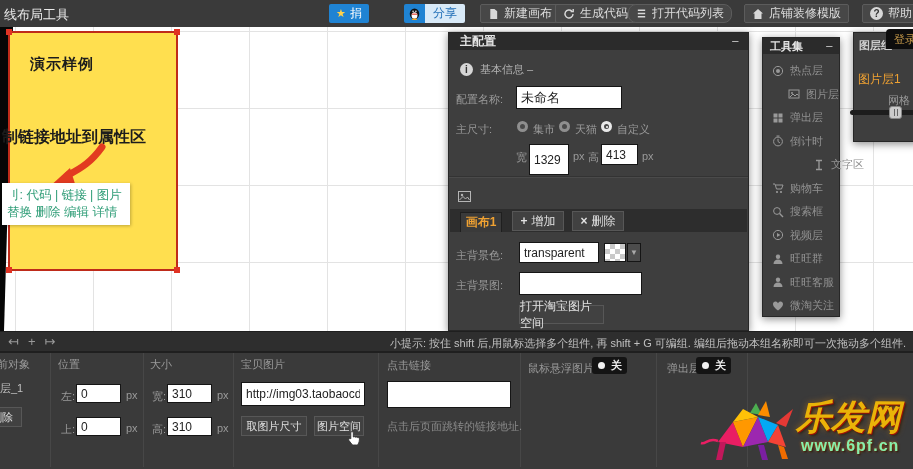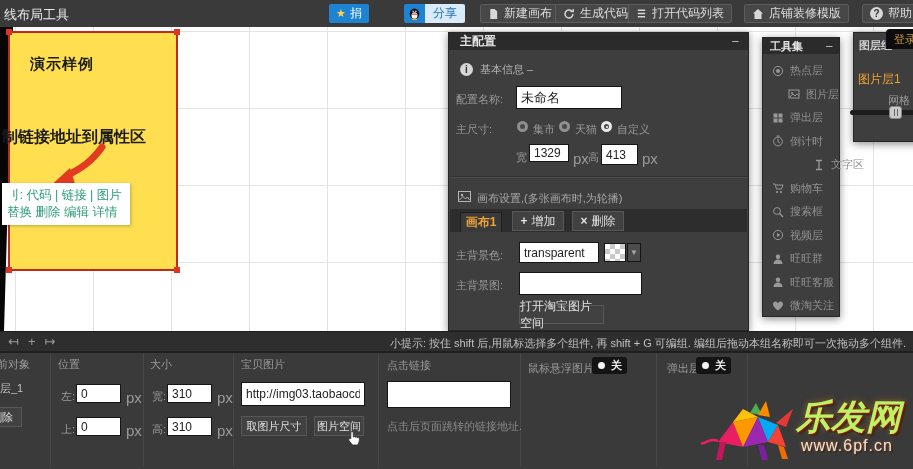--- a/index.html
+++ b/index.html
@@ -30,21 +30,21 @@
   .notebox{position:absolute;left:-8px;top:150px;width:128px;height:42px;background:#fff;box-shadow:1px 1px 3px rgba(0,0,0,.25);
            padding:4px 0 0 5px;box-sizing:border-box;}
   .notebox div{font-size:12.5px;color:#2f9d77;line-height:17px;white-space:nowrap;}
   
   .panel{background:#3e3e3e;border:1px solid #272727;box-shadow:0 2px 8px rgba(0,0,0,.45);box-sizing:border-box;}
   .phead{position:absolute;left:0;top:0;right:0;height:17px;background:#2b2b2b;display:flex;align-items:center;}
   .phead .pt{font-size:12px;font-weight:bold;color:#e5e5e5;margin-left:11px;}
   .phead .pmin{margin-left:auto;margin-right:9px;color:#c0c0c0;font-size:13px;line-height:13px;cursor:pointer;}
   .lbl{color:#9a9a9a;font-size:11px;white-space:nowrap;}
   .inp{position:absolute;background:#fff;border:1px solid #151515;color:#222;font-size:12px;padding:0 4px;box-sizing:border-box;outline:none;}
-  .px{color:#9a9a9a;font-size:15px;}
+  .px{color:#9a9a9a;font-size:11px;}
   .radio{position:absolute;width:11px;height:11px;border-radius:50%;border:3px solid #8f8f8f;background:#4a4a4a;box-sizing:border-box;}
   .radio.sel{border-color:#e9e9e9;}
   .radio.sel::after{content:"";position:absolute;left:1.5px;top:1.5px;width:2px;height:2px;background:#fff;border-radius:50%;}
   .divline{position:absolute;left:0;right:0;height:1px;background:#333;border-bottom:1px solid #4a4a4a;}
   .tabrow{position:absolute;left:1px;right:1px;height:23px;background:#2d2d2d;}
   .tab1{position:absolute;left:10px;top:3px;width:42px;height:20px;color:#f0a232;font-size:12px;font-weight:bold;
         display:flex;align-items:center;justify-content:center;background:#3a3a3a;border:1px solid #1f1f1f;border-bottom:none;box-sizing:border-box;cursor:pointer;}
   .minibtn{position:absolute;top:2px;height:20px;background:#414141;border:1px solid #575757;color:#e2e2e2;font-size:12px;
         display:flex;align-items:center;justify-content:center;gap:4px;box-sizing:border-box;cursor:pointer;}
   .checker{position:absolute;width:22px;height:19px;border:1px solid #151515;box-sizing:border-box;
@@ -68,22 +68,22 @@
   .tipbar{left:0;top:331px;width:913px;height:20px;background:#2e2e2e;border-top:1px solid #1f1f1f;box-sizing:border-box;}
   .tipicons{position:absolute;left:8px;top:2px;color:#9a9a9a;font-size:13px;display:flex;gap:9px;}
   .tiptext{position:absolute;right:7px;top:4px;font-size:11px;color:#c0c0c0;white-space:nowrap;}
   
   .props{left:0;top:351px;width:913px;height:118px;background:#3a3a3a;border-top:2px solid #1f1f1f;box-sizing:border-box;}
   .vdiv{position:absolute;top:353px;height:114px;width:1px;background:#474747;}
   .toggle{position:absolute;width:35px;height:17px;background:#141414;border-radius:3px;display:flex;align-items:center;cursor:pointer;}
   .toggle .dot{width:7px;height:7px;border-radius:50%;background:#f2f2f2;margin-left:6px;}
   .toggle .st{color:#f0f0f0;font-size:11px;margin-left:6px;font-weight:bold;}
   .wm-name{left:796px;top:394px;font-family:"Liberation Serif","DejaVu Serif",serif;font-style:italic;font-weight:bold;
-    font-size:35px;color:#bef264;text-shadow:1px 1px 0 #9e1206,2px 2px 3px rgba(0,0,0,.55),0 0 6px rgba(255,150,0,.5);white-space:nowrap;}
-  .wm-url{left:801px;top:437px;font-weight:normal;font-size:16px;color:#e5e5e5;letter-spacing:1px;
+    font-size:35px;color:#eab308;text-shadow:1px 1px 0 #9e1206,2px 2px 3px rgba(0,0,0,.55),0 0 6px rgba(255,150,0,.5);white-space:nowrap;}
+  .wm-url{left:801px;top:437px;font-weight:bold;font-size:16px;color:#86efac;letter-spacing:1px;
     text-shadow:0 0 3px #d96a16,1px 1px 2px #000;white-space:nowrap;}
   .infoi{width:13px;height:13px;border-radius:50%;background:#d6d6d6;color:#333;font-size:10px;font-weight:bold;
     display:flex;align-items:center;justify-content:center;}
 </style>
 </head>
 <body>
 
 <div id="app">
 
   <div class="abs topbar">
@@ -113,21 +113,21 @@
           <path d="M2.5.5h4.5L10 3v8.5H2.5z" fill="#d8d8d8"></path>
         </svg>
       <span>新建画布</span>
     </div>
     <div class="abs dbtn" style="left:555px;top:4px;">
       <svg width="12" height="12" viewBox="0 0 12 12">
           <path d="M10 6a4 4 0 1 1-1.2-2.9M10.2 1v2.6H7.6" stroke="#d8d8d8" stroke-width="1.4" fill="none"></path>
         </svg>
       <span>生成代码</span>
     </div>
-    <div class="abs dbtn" style="left:628px;top:4px;">
+    <div class="abs dbtn" style="left:628px;top:4px;border-radius:8px;">
       <svg width="11" height="11" viewBox="0 0 12 12">
           <path d="M2 2.5h8M2 6h8M2 9.5h8" stroke="#d8d8d8" stroke-width="1.5"></path>
         </svg>
       <span>打开代码列表</span>
     </div>
     <div class="abs dbtn" style="left:744px;top:4px;">
       <svg width="12" height="12" viewBox="0 0 12 12">
           <path d="M6 1 1 5.5h1.5V11h7V5.5H11z" fill="#d8d8d8"></path>
         </svg>
       <span>店铺装修模版</span>
@@ -174,34 +174,33 @@
 
     <span class="abs lbl" style="left:7px;top:89px;">主尺寸:</span>
     <span class="radio" style="left:68px;top:88px;"></span>
     <span class="abs lbl" style="left:84px;top:89px;">集市</span>
     <span class="radio" style="left:110px;top:88px;"></span>
     <span class="abs lbl" style="left:126px;top:89px;">天猫</span>
     <span class="radio sel" style="left:152px;top:88px;"></span>
     <span class="abs lbl" style="left:168px;top:89px;">自定义</span>
 
     <span class="abs lbl" style="left:67px;top:117px;">宽</span>
-    <input class="inp" style="left: 80px; top: 111px; width: 40px; height: 18px;" value="1329">
+    <input class="inp" style="left: 80px; top: 111px; width: 40px; height: 31px;" value="1329">
     <span class="abs px" style="left:124px;top:117px;">px</span>
     <span class="abs lbl" style="left:139px;top:117px;">高</span>
     <input class="inp" style="left: 152px; top: 111px; width: 37px; height: 21px;" value="413">
     <span class="abs px" style="left:193px;top:117px;">px</span>
 
     <div class="divline" style="top:143px;"></div>
 
     <svg width="13" height="11" viewBox="0 0 13 11" style="position:absolute;left:9px;top:158px;">
       <rect x="0.5" y="0.5" width="12" height="10" fill="none" stroke="#b5b5b5"></rect>
         <circle cx="4" cy="4" r="1.2" fill="#b5b5b5"></circle>
         <path d="M1.5 9 5 5.5 7.5 8l2-2 2 3" stroke="#b5b5b5" fill="none"></path>
     </svg>
-    <span class="abs lbl" style="left:28px;top:158px;color:#a8a8a8;">画布设置,(多张画布时,为轮播)</span>
 
     <div class="tabrow" style="top:176px;">
       <div class="tab1">
           <span>画布1</span>
         </div>
       <div class="minibtn" style="left:62px;width:52px;">
         <b>+</b>
         <span>增加</span>
       </div>
       <div class="minibtn" style="left:122px;width:52px;">

